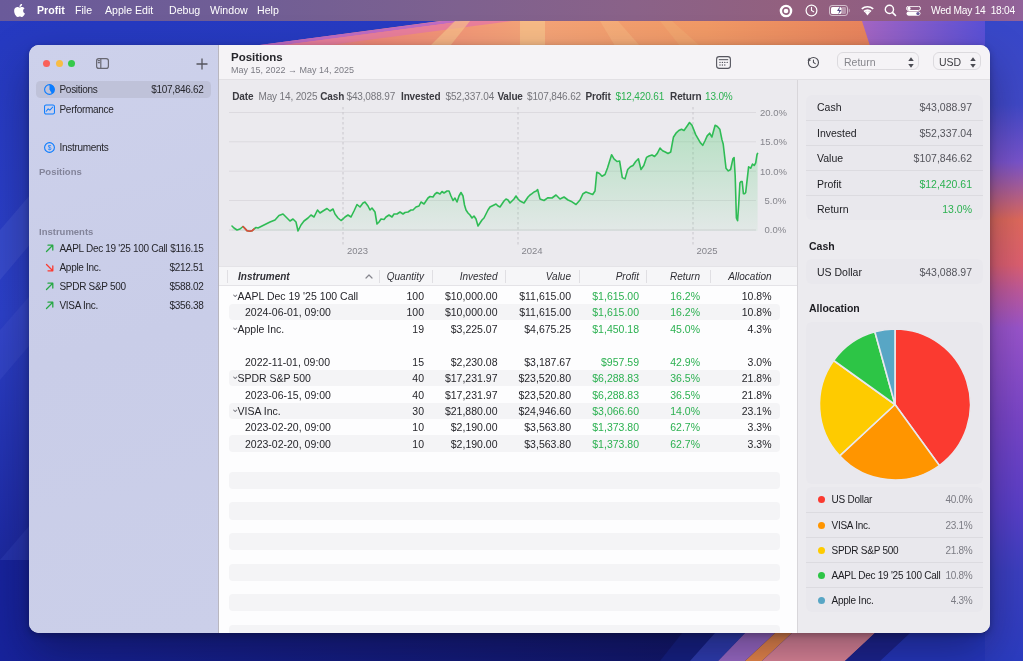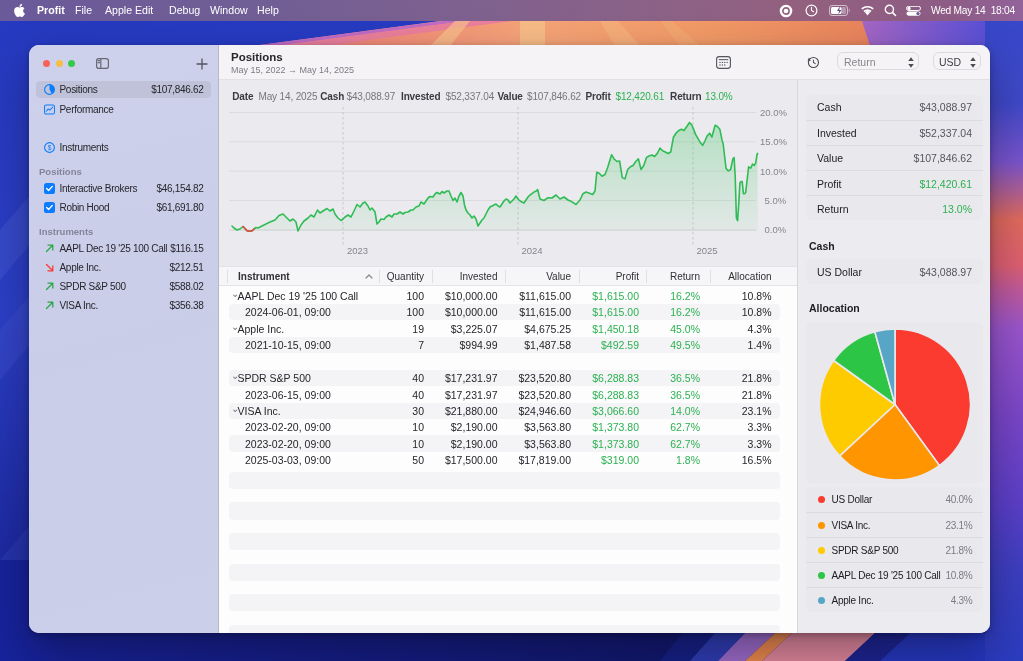--- a/index.html
+++ b/index.html
@@ -25,21 +25,21 @@
   #seg .s.dv::before { content:""; position:absolute; left:0; top:3.5px; width:1px; height:10px; background:#d8d6db; }
   #main { position:absolute; left:190px; top:35px; width:578px; height:553px; background:#ebeaee; }
   #inforow { position:absolute; left:0; top:10.5px; width:578px; height:13px; font-size:10px; letter-spacing:-0.15px; }
   #inforow span { position:absolute; top:0; white-space:nowrap; }
   #inforow .k { color:#3a3a40; font-weight:bold; }
   #inforow .v { color:#76767c; }
   #inforow .g { color:#2cb151; }
   #chart { position:absolute; left:0; top:0; }
   #tablewrap { position:absolute; left:0; top:185.5px; width:578px; height:367.5px; background:#fdfdfe; }
   #thead { position:absolute; left:0; top:0; width:578px; height:20px; background:#f6f6f8; border-top:1px solid #e4e3e7; border-bottom:1px solid #e4e3e7; font-size:10px; color:#303036; }
-  #thead .h { position:absolute; top:4.5px; }
+  #thead .h { position:absolute; top:4.5px;font-style:italic; }
   #thead .vline { position:absolute; top:3.5px; width:1px; height:13px; background:#e0dfe3; }
   .trow { position:absolute; left:9.5px; width:551px; height:16.43px; font-size:10.5px; color:#26262b; border-radius:4px; }
   .trow.alt { background:#f4f4f6; }
   .trow span { position:absolute; top:2.6px; white-space:nowrap; }
   .trow .grn { color:#2cb151; }
   .trow .chev { position:absolute; left:2.5px; top:0.5px; color:#74747c; font-size:10px; }
   #rpanel { position:absolute; left:768px; top:35px; width:193px; height:553px; background:#ecebef; border-left:1px solid #d8d6da; }
   .rbox { position:absolute; left:8px; width:177px; background:#e9e8ed; border-radius:6px; }
   .rrow { position:relative; height:25.2px; font-size:10.5px; color:#1d1d22; }
   .rrow .l { position:absolute; left:11px; top:6.5px; }
@@ -318,28 +318,28 @@
 <div class="trow" style="top:54.9px">
             <span class="chev">⌄</span>
             <span style="left:9px">Apple Inc.</span>
             <span class="ra" style="right:355.5px">19</span>
             <span class="ra" style="right:282px">$3,225.07</span>
             <span class="ra" style="right:208.5px">$4,675.25</span>
             <span class="ra grn" style="right:140.5px">$1,450.18</span>
             <span class="ra grn" style="right:79.5px">45.0%</span>
             <span class="ra" style="right:8px">4.3%</span>
           </div>
-<div class="trow alt" style="top:71.3px">
-            <span style="left:16.5px">2021-10-15, 09:00</span>
-            <span class="ra" style="right:355.5px">7</span>
-            <span class="ra" style="right:282px">$994.99</span>
-            <span class="ra" style="right:208.5px">$1,487.58</span>
-            <span class="ra grn" style="right:140.5px">$492.59</span>
-            <span class="ra grn" style="right:79.5px">49.5%</span>
-            <span class="ra" style="right:8px">1.4%</span>
+<div class="trow" style="top:87.7px">
+            <span style="left:16.5px">2022-11-01, 09:00</span>
+            <span class="ra" style="right:355.5px">15</span>
+            <span class="ra" style="right:282px">$2,230.08</span>
+            <span class="ra" style="right:208.5px">$3,187.67</span>
+            <span class="ra grn" style="right:140.5px">$957.59</span>
+            <span class="ra grn" style="right:79.5px">42.9%</span>
+            <span class="ra" style="right:8px">3.0%</span>
           </div>
 <div class="trow alt" style="top:104.2px">
             <span class="chev">⌄</span>
             <span style="left:9px">SPDR S&amp;P 500</span>
             <span class="ra" style="right:355.5px">40</span>
             <span class="ra" style="right:282px">$17,231.97</span>
             <span class="ra" style="right:208.5px">$23,520.80</span>
             <span class="ra grn" style="right:140.5px">$6,288.83</span>
             <span class="ra grn" style="right:79.5px">36.5%</span>
             <span class="ra" style="right:8px">21.8%</span>
@@ -373,29 +373,20 @@
             <span class="ra" style="right:8px">3.3%</span>
           </div>
 <div class="trow alt" style="top:169.9px">
             <span style="left:16.5px">2023-02-20, 09:00</span>
             <span class="ra" style="right:355.5px">10</span>
             <span class="ra" style="right:282px">$2,190.00</span>
             <span class="ra" style="right:208.5px">$3,563.80</span>
             <span class="ra grn" style="right:140.5px">$1,373.80</span>
             <span class="ra grn" style="right:79.5px">62.7%</span>
             <span class="ra" style="right:8px">3.3%</span>
-          </div>
-<div class="trow" style="top:186.3px">
-            <span style="left:16.5px">2025-03-03, 09:00</span>
-            <span class="ra" style="right:355.5px">50</span>
-            <span class="ra" style="right:282px">$17,500.00</span>
-            <span class="ra" style="right:208.5px">$17,819.00</span>
-            <span class="ra grn" style="right:140.5px">$319.00</span>
-            <span class="ra grn" style="right:79.5px">1.8%</span>
-            <span class="ra" style="right:8px">16.5%</span>
           </div>
 <div class="trow alt" style="top:206.3px; height:17.3px;"></div>
 <div class="trow alt" style="top:236.9px; height:17.3px;"></div>
 <div class="trow alt" style="top:267.5px; height:17.3px;"></div>
 <div class="trow alt" style="top:298.1px; height:17.3px;"></div>
 <div class="trow alt" style="top:328.7px; height:17.3px;"></div>
 <div class="trow alt" style="top:359.3px; height:17.3px;"></div>
       </div>
     </div>
 
@@ -503,40 +494,20 @@
       <div class="srow" style="top:93.9px">
         <span class="ic">
             <svg width="11" height="11" viewBox="0 0 11 11">
               <circle cx="5.5" cy="5.5" r="4.9" fill="none" stroke="#0a7cff" stroke-width="1.1"></circle>
               <text x="5.5" y="8" font-size="6.6" text-anchor="middle" fill="#0a7cff" font-family="Liberation Sans">$</text>
             </svg>
           </span>
         <span class="nm">Instruments</span>
       </div>
       <div class="slabel" style="top:120.5px">Positions</div>
-      <div class="srow" style="top:135.1px">
-        <span class="ic">
-            <svg width="11" height="11" viewBox="0 0 11 11">
-              <rect width="11" height="11" rx="2.6" fill="#0a7cff"></rect>
-              <path d="M2.7,5.6 L4.6,7.5 L8.3,3.4" fill="none" stroke="#fff" stroke-width="1.4" stroke-linecap="round" stroke-linejoin="round"></path>
-            </svg>
-          </span>
-        <span class="nm">Interactive Brokers</span>
-          <span class="val">$46,154.82</span>
-      </div>
-      <div class="srow" style="top:154.6px">
-        <span class="ic">
-            <svg width="11" height="11" viewBox="0 0 11 11">
-              <rect width="11" height="11" rx="2.6" fill="#0a7cff"></rect>
-              <path d="M2.7,5.6 L4.6,7.5 L8.3,3.4" fill="none" stroke="#fff" stroke-width="1.4" stroke-linecap="round" stroke-linejoin="round"></path>
-            </svg>
-          </span>
-        <span class="nm">Robin Hood</span>
-          <span class="val">$61,691.80</span>
-      </div>
       <div class="slabel" style="top:181px">Instruments</div>
       <div class="srow" style="top:195.6px">
         <span class="ic">
             <svg width="9" height="9" viewBox="0 0 9 9">
               <path d="M1.5,7.5 L7.5,1.5 M3,1.2 L7.8,1.2 L7.8,6" fill="none" stroke="#28a845" stroke-width="1.3" stroke-linecap="round" stroke-linejoin="round"></path>
             </svg>
           </span>
         <span class="nm">AAPL Dec 19 '25 100 Call</span>
           <span class="val">$116.15</span>
       </div>

